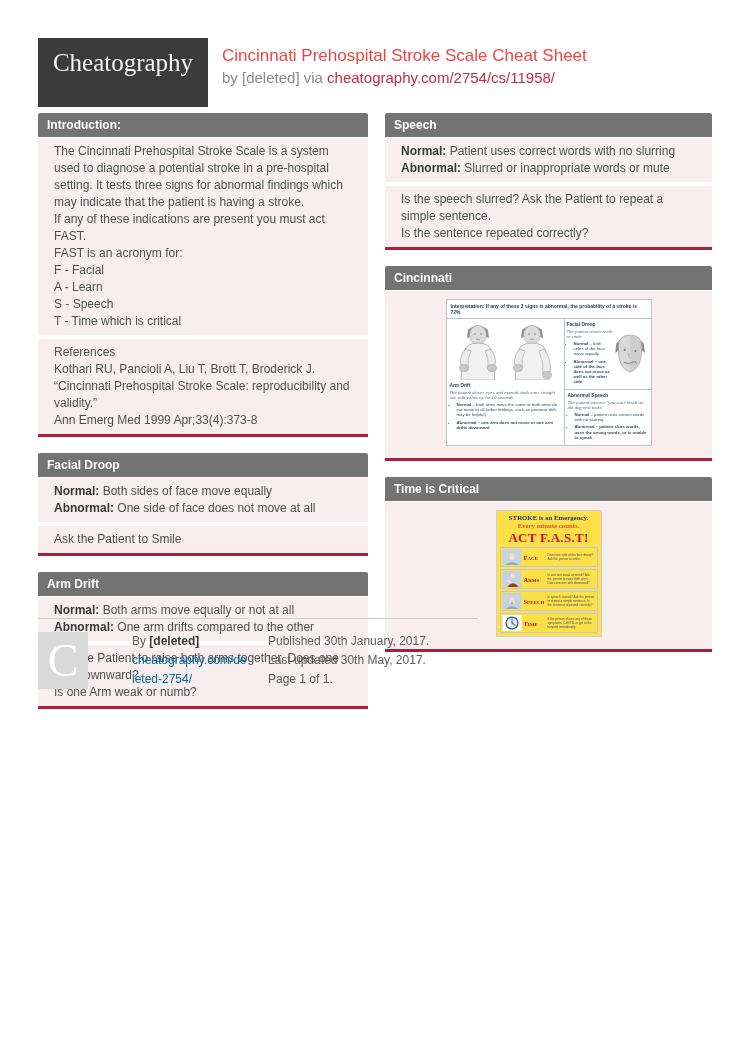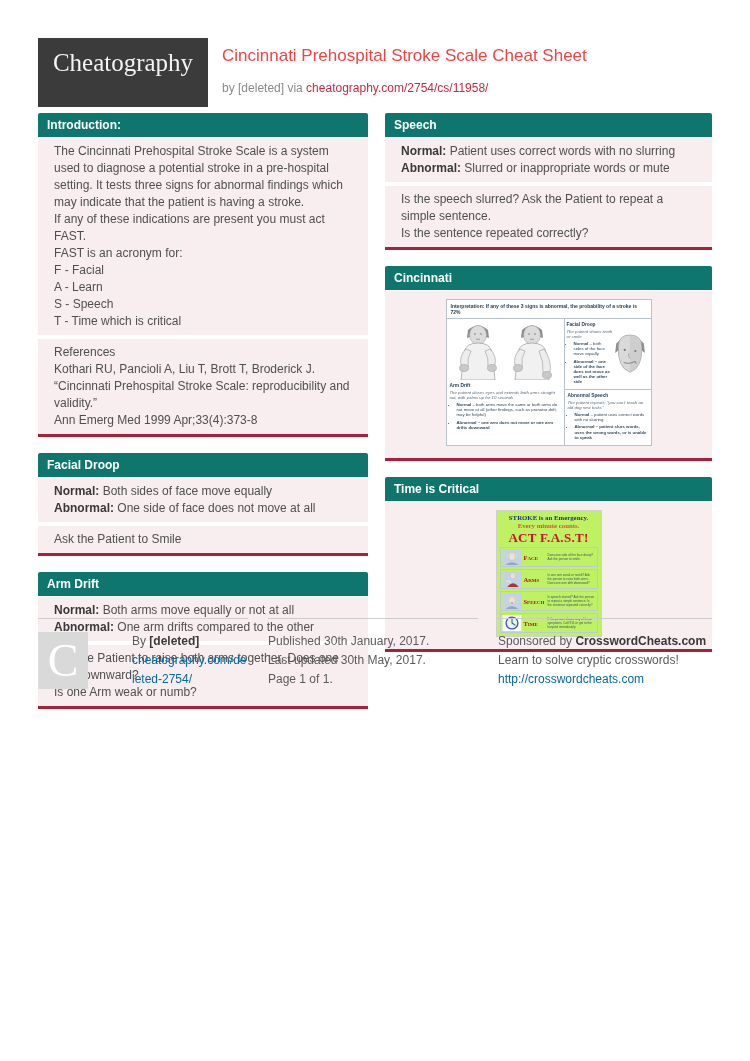--- a/index.html
+++ b/index.html
@@ -7,28 +7,28 @@
   .page { position:relative; width:750px; height:1061px; background:#ffffff;
           font-family:"Liberation Sans", sans-serif; overflow:hidden; }
 
   
   .logo { position:absolute; left:38px; top:38px; width:170px; height:69px;
           background:#3B3B3B; text-decoration:none; display:block; }
   .logo-bar { height:5px; background:#A6192E; }
   .logo-text { display:block; color:#F5F4F2; font-family:"Liberation Serif", serif;
                font-size:25px; text-align:center; line-height:50px; }
   .h-title { position:absolute; left:222px; top:46px; font-size:17px; color:#ef4444; }
-  .h-by { position:absolute; left:222px; top:69px; font-size:12px; color:#8A8A8A;margin-top:12px; }
+  .h-by { position:absolute; left:222px; top:69px; font-size:15px; color:#8A8A8A; }
   .h-by a, .red-link { color:#C62A40; text-decoration:none; }
 
   
   .col-left  { position:absolute; left:38px;  top:113px; width:330px; }
   .col-right { position:absolute; left:385px; top:113px; width:327px; }
   .sec { margin-bottom:16px; }
-  .sec-h { background:#0f766e; color:#ffffff; font-size:12px; font-weight:bold;
+  .sec-h { background:#737373; color:#ffffff; font-size:12px; font-weight:bold;
            padding:5px 9px; border-radius:2px 2px 0 0; }
   .sec-b { background:#F9EEEF; border-bottom:3px solid #A8203A; margin-top:1px; }
   .row { padding:5px 16px; font-size:12px; line-height:17px; color:#4F4F4F;border-radius:14px; }
   .row .lbl { font-weight:bold; color:#383838; }
   .rule { height:1px; background:#C51F3C; border-top:2px solid #ffffff;
           border-bottom:2px solid #ffffff; }
   .imgpad { display:flex; justify-content:center; padding:8px 0 12px; }
 
   
   .cin { width:206px; background:#ffffff; border:1px solid #B7C2CA; }
@@ -43,21 +43,21 @@
   .cin-face .pic { width:44%; }
   .cin-sp { padding:2px 3px 3px; }
   .cf-h { font-size:4.8px; font-weight:bold; color:#2A3F58; margin:1px 0; line-height:5.6px; }
   .cf-i { font-size:4.3px; font-style:italic; color:#5A6B7A; margin-bottom:2px; line-height:5.2px; }
   .cf-ul { list-style:disc; padding-left:7px; margin:0; }
   .cf-ul li { font-size:4.3px; line-height:5.2px; color:#33485E; margin-bottom:2px; }
   .cf-ul li .b { font-weight:bold; }
   .cf-ul li.bold { font-weight:bold; }
 
   
-  .poster { width:106px; background:#bef264; border:1px solid #CFCFCF; padding:3px; }
+  .poster { width:106px; background:#fde047; border:1px solid #CFCFCF; padding:3px; }
   .pt1 { font-size:6.8px; font-weight:bold; color:#1E3766; text-align:center;
          line-height:8px; font-family:"Liberation Serif", serif; }
   .pt2 { font-size:6.8px; font-weight:bold; color:#D9542B; text-align:center;
          line-height:8px; font-family:"Liberation Serif", serif; }
   .pt3 { font-size:13px; font-weight:bold; color:#CE1126; text-align:center;
          line-height:15px; font-family:"Liberation Serif", serif; letter-spacing:.3px; }
   .prow { display:flex; align-items:center; border:1px solid #BCC9DA;
           margin-top:2px; min-height:20px; padding:1px; }
   .pimg { flex:0 0 20px; width:20px; height:16px; }
   .plab { flex:0 0 26px; font-family:"Liberation Serif", serif; font-variant:small-caps;
@@ -308,19 +308,14 @@
       <a class="f-link">cheatography.com/deleted-2754/</a>
     </div>
   </div>
 
   <div class="f-col f-col2">
     <div>Published 30th January, 2017.</div>
     <div>Last updated 30th May, 2017.</div>
     <div>Page 1 of 1.</div>
   </div>
 
-  <div class="f-col f-col3">
-    <div><span>Sponsored by</span> <span class="f-bold">CrosswordCheats.com</span></div>
-    <div>Learn to solve cryptic crosswords!</div>
-    <a class="f-link">http://crosswordcheats.com</a>
-  </div>
 
 </div>
 
 </body></html>

